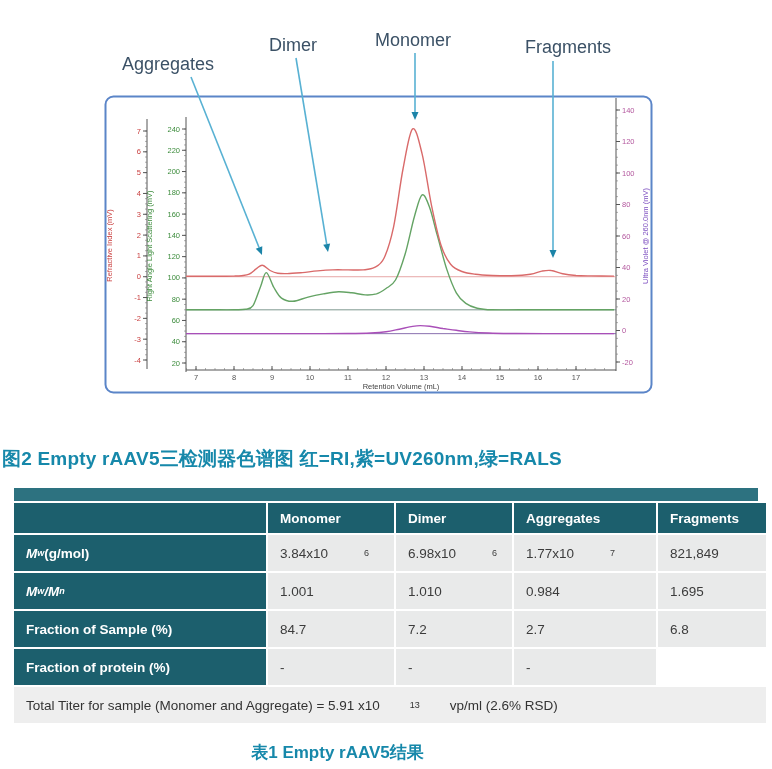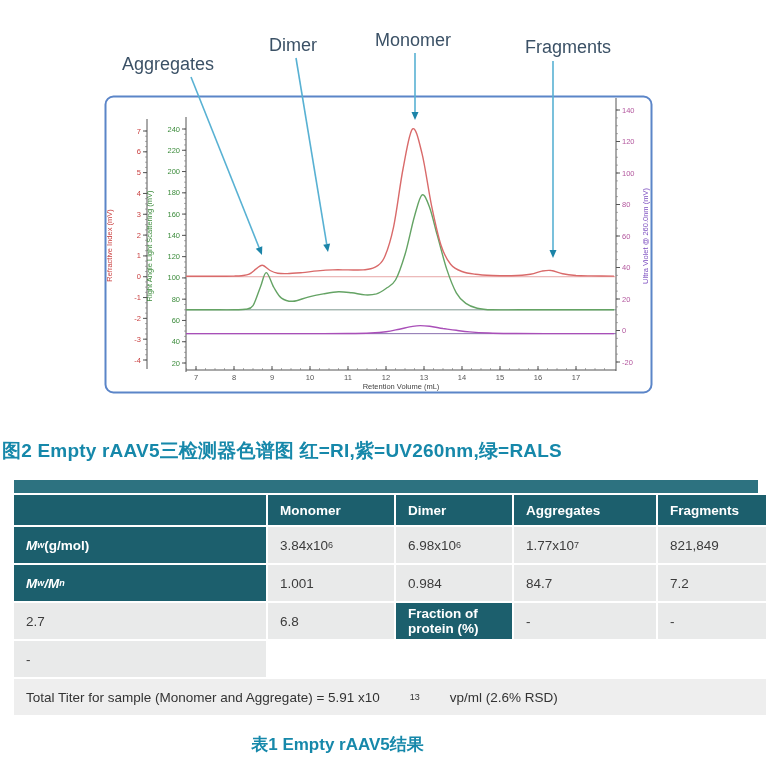--- a/index.html
+++ b/index.html
@@ -1,31 +1,31 @@
 <!DOCTYPE html>
 <html><head>
 <meta charset="utf-8">
 <style>
   html,body{margin:0;padding:0;background:#ffffff;}
   body{font-family:"Liberation Sans", sans-serif; width:772px; height:769px; overflow:hidden;}
   .page{width:772px; position:relative;}
   #chart-svg{display:block;}
   .fig-caption{
-    color:#1688aa; font-weight:bold; font-size:19px; padding-left:2px; margin-top:10px;
+    color:#1688aa; font-weight:bold; font-size:19px; padding-left:2px; margin-top:18px;
     letter-spacing:0.2px; white-space:nowrap;
   }
   .tbl-wrap{margin-left:14px; margin-top:16px; width:744px;}
   .tbl-topstrip{height:13px; background:#2d7280; margin-bottom:2px;}
   .tbl{display:grid; grid-template-columns:252px 126px 116px 142px 108px; gap:2px; background:#ffffff;}
   .th{background:#1c5f6d; color:#ffffff; font-weight:bold; font-size:13.5px; height:30px;
       display:flex; align-items:center; padding-left:12px; box-sizing:border-box;}
   .rl{background:#1c5f6d; color:#ffffff; font-weight:bold; font-size:13.5px; height:36px;
       display:flex; align-items:center; padding-left:12px; box-sizing:border-box;}
   .rc{background:#e9eaea; color:#3c3c3c; font-size:13.5px; height:36px;
-      display:flex; align-items:center; padding-left:12px; box-sizing:border-box;}
+      display:flex; align-items:center; padding-left:12px; box-sizing:border-box;gap:36px;}
   .tf{grid-column:1 / -1; background:#eeeeee; color:#333333; font-size:13.5px; height:36px;
       display:flex; align-items:center; padding-left:12px; box-sizing:border-box;gap:30px;}
   .tbl sup, .tbl sub{font-size:9px;}
   .table-caption{
     color:#1688aa; font-weight:bold; font-size:17px; text-align:center; margin-top:18px; width:675px;
   }
 </style>
 </head>
 <body>
 
@@ -347,21 +347,30 @@
         <div class="rl">
           <span style="font-style: italic;">M</span>
           <sub style="font-style: italic;">w</sub>
           <span style="font-style: italic;">/M</span>
           <sub style="font-style: italic;">n</sub>
         </div>
         <div class="rc">
           <span>1.001</span>
         </div>
         <div class="rc">
+          <span>1.010</span>
+        </div>
+        <div class="rc">
           <span>0.984</span>
+        </div>
+        <div class="rc">
+          <span>1.695</span>
+        </div>
+        <div class="rl">
+          <span>Fraction of Sample (%)</span>
         </div>
         <div class="rc">
           <span>84.7</span>
         </div>
         <div class="rc">
           <span>7.2</span>
         </div>
         <div class="rc">
           <span>2.7</span>
         </div>

